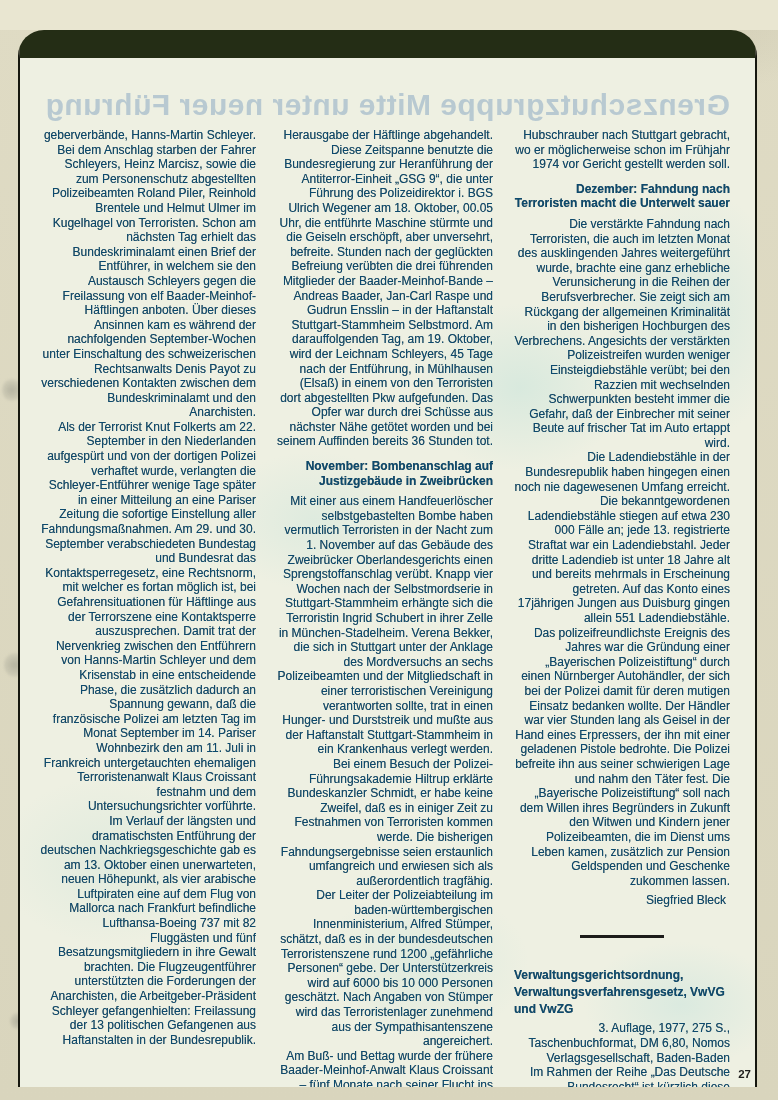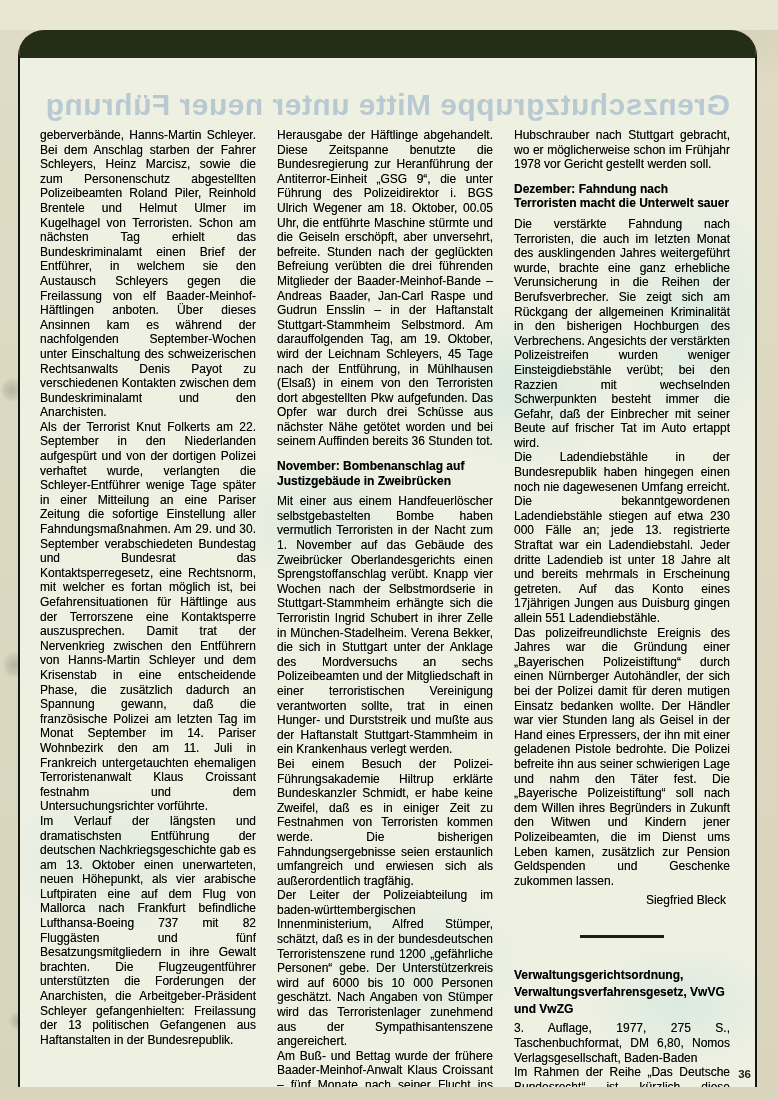--- a/index.html
+++ b/index.html
@@ -68,27 +68,27 @@
     padding: 70px 24px 0 20px;
     display: flex;
     gap: 21px;
   }
   .col {
     width: 216px;
     height: 959px;
     overflow: hidden;
     font-size: 12px;
     line-height: 14.6px;
-    color: #000000;
+    color: #0c4a6e;
     text-align: justify;
     hyphens: auto;
     -webkit-hyphens: auto;
     text-shadow: 0 0 .4px rgba(20,20,20,.55);
   }
-  .col p { margin: 0; }
+  .col p { margin: 0; text-align: right; }
   .sect-h {
     font-weight: bold;
     text-align: left;
     margin: 10px 0 6px !important;
   }
   .byline {
     text-align: right !important;
     margin-top: 5px !important;
     padding-right: 4px;
   }
@@ -147,29 +147,29 @@
       <div class="col">
         <p>Herausgabe der Häftlinge abgehandelt. Diese Zeitspanne benutzte die Bundesregierung zur Heranführung der Antiterror-Einheit „GSG 9“, die unter Führung des Polizeidirektor i. BGS Ulrich Wegener am 18. Oktober, 00.05 Uhr, die entführte Maschine stürmte und die Geiseln erschöpft, aber unversehrt, befreite. Stunden nach der geglückten Befreiung verübten die drei führenden Mitglieder der Baader-Meinhof-Bande – Andreas Baader, Jan-Carl Raspe und Gudrun Ensslin – in der Haftanstalt Stuttgart-Stammheim Selbstmord. Am darauffolgenden Tag, am 19. Oktober, wird der Leichnam Schleyers, 45 Tage nach der Entführung, in Mühlhausen (Elsaß) in einem von den Terroristen dort abgestellten Pkw aufgefunden. Das Opfer war durch drei Schüsse aus nächster Nähe getötet worden und bei seinem Auffinden bereits 36 Stunden tot.</p>
         <p class="sect-h">November: Bombenanschlag auf Justizgebäude in Zweibrücken</p>
         <p>Mit einer aus einem Handfeuerlöscher selbstgebastelten Bombe haben vermutlich Terroristen in der Nacht zum 1. November auf das Gebäude des Zweibrücker Oberlandesgerichts einen Sprengstoffanschlag verübt. Knapp vier Wochen nach der Selbstmordserie in Stuttgart-Stammheim erhängte sich die Terroristin Ingrid Schubert in ihrer Zelle in München-Stadelheim. Verena Bekker, die sich in Stuttgart unter der Anklage des Mordversuchs an sechs Polizeibeamten und der Mitgliedschaft in einer terroristischen Vereinigung verantworten sollte, trat in einen Hunger- und Durststreik und mußte aus der Haftanstalt Stuttgart-Stammheim in ein Krankenhaus verlegt werden.</p>
         <p>Bei einem Besuch der Polizei-Führungsakademie Hiltrup erklärte Bundeskanzler Schmidt, er habe keine Zweifel, daß es in einiger Zeit zu Festnahmen von Terroristen kommen werde. Die bisherigen Fahndungsergebnisse seien erstaunlich umfangreich und erwiesen sich als außerordentlich tragfähig.</p>
         <p>Der Leiter der Polizeiabteilung im baden-württembergischen Innenministerium, Alfred Stümper, schätzt, daß es in der bundesdeutschen Terroristenszene rund 1200 „gefährliche Personen“ gebe. Der Unterstützerkreis wird auf 6000 bis 10 000 Personen geschätzt. Nach Angaben von Stümper wird das Terroristenlager zunehmend aus der Sympathisantenszene angereichert.</p>
         <p>Am Buß- und Bettag wurde der frühere Baader-Meinhof-Anwalt Klaus Croissant – fünf Monate nach seiner Flucht ins Ausland – von der französichen Regierung in Straßburg den deutschen Behörden übergeben und mit einem</p>
       </div>
 
       <div class="col">
-        <p>Hubschrauber nach Stuttgart gebracht, wo er möglicherweise schon im Frühjahr 1978 vor Gericht gestellt werden soll.</p>
+        <p>Hubschrauber nach Stuttgart gebracht, wo er möglicherweise schon im Frühjahr 1974 vor Gericht gestellt werden soll.</p>
         <p class="sect-h">Dezember: Fahndung nach Terroristen macht die Unterwelt sauer</p>
         <p>Die verstärkte Fahndung nach Terroristen, die auch im letzten Monat des ausklingenden Jahres weitergeführt wurde, brachte eine ganz erhebliche Verunsicherung in die Reihen der Berufsverbrecher. Sie zeigt sich am Rückgang der allgemeinen Kriminalität in den bisherigen Hochburgen des Verbrechens. Angesichts der verstärkten Polizeistreifen wurden weniger Einsteigdiebstähle verübt; bei den Razzien mit wechselnden Schwerpunkten besteht immer die Gefahr, daß der Einbrecher mit seiner Beute auf frischer Tat im Auto ertappt wird.</p>
         <p>Die Ladendiebstähle in der Bundesrepublik haben hingegen einen noch nie dagewesenen Umfang erreicht. Die bekanntgewordenen Ladendiebstähle stiegen auf etwa 230 000 Fälle an; jede 13. registrierte Straftat war ein Ladendiebstahl. Jeder dritte Ladendieb ist unter 18 Jahre alt und bereits mehrmals in Erscheinung getreten. Auf das Konto eines 17jährigen Jungen aus Duisburg gingen allein 551 Ladendiebstähle.</p>
         <p>Das polizeifreundlichste Ereignis des Jahres war die Gründung einer „Bayerischen Polizeistiftung“ durch einen Nürnberger Autohändler, der sich bei der Polizei damit für deren mutigen Einsatz bedanken wollte. Der Händler war vier Stunden lang als Geisel in der Hand eines Erpressers, der ihn mit einer geladenen Pistole bedrohte. Die Polizei befreite ihn aus seiner schwierigen Lage und nahm den Täter fest. Die „Bayerische Polizeistiftung“ soll nach dem Willen ihres Begründers in Zukunft den Witwen und Kindern jener Polizeibeamten, die im Dienst ums Leben kamen, zusätzlich zur Pension Geldspenden und Geschenke zukommen lassen.</p>
         <p class="byline">Siegfried Bleck</p>
         <div class="rule"></div>
         <p class="sect-h review-title">Verwaltungsgerichtsordnung, Verwaltungsverfahrensgesetz, VwVG und VwZG</p>
         <p>3. Auflage, 1977, 275 S., Taschenbuchformat, DM 6,80, Nomos Verlagsgesellschaft, Baden-Baden</p>
         <p>Im Rahmen der Reihe „Das Deutsche Bundesrecht“ ist kürzlich diese handliche Textausgabe erschienen. Ein ausführliches Stichwortverzeichnis erleichtert die Erschließung des Stoffes und das Auffinden der Normen. Auf die Aufnahme von Nebengesetzen ist bewußt verzichtet worden.</p>
       </div>
 
     </div>
   </div>
 
-  <div class="pagenum">36</div>
+  <div class="pagenum">27</div>
 </div>
 
 </body></html>

